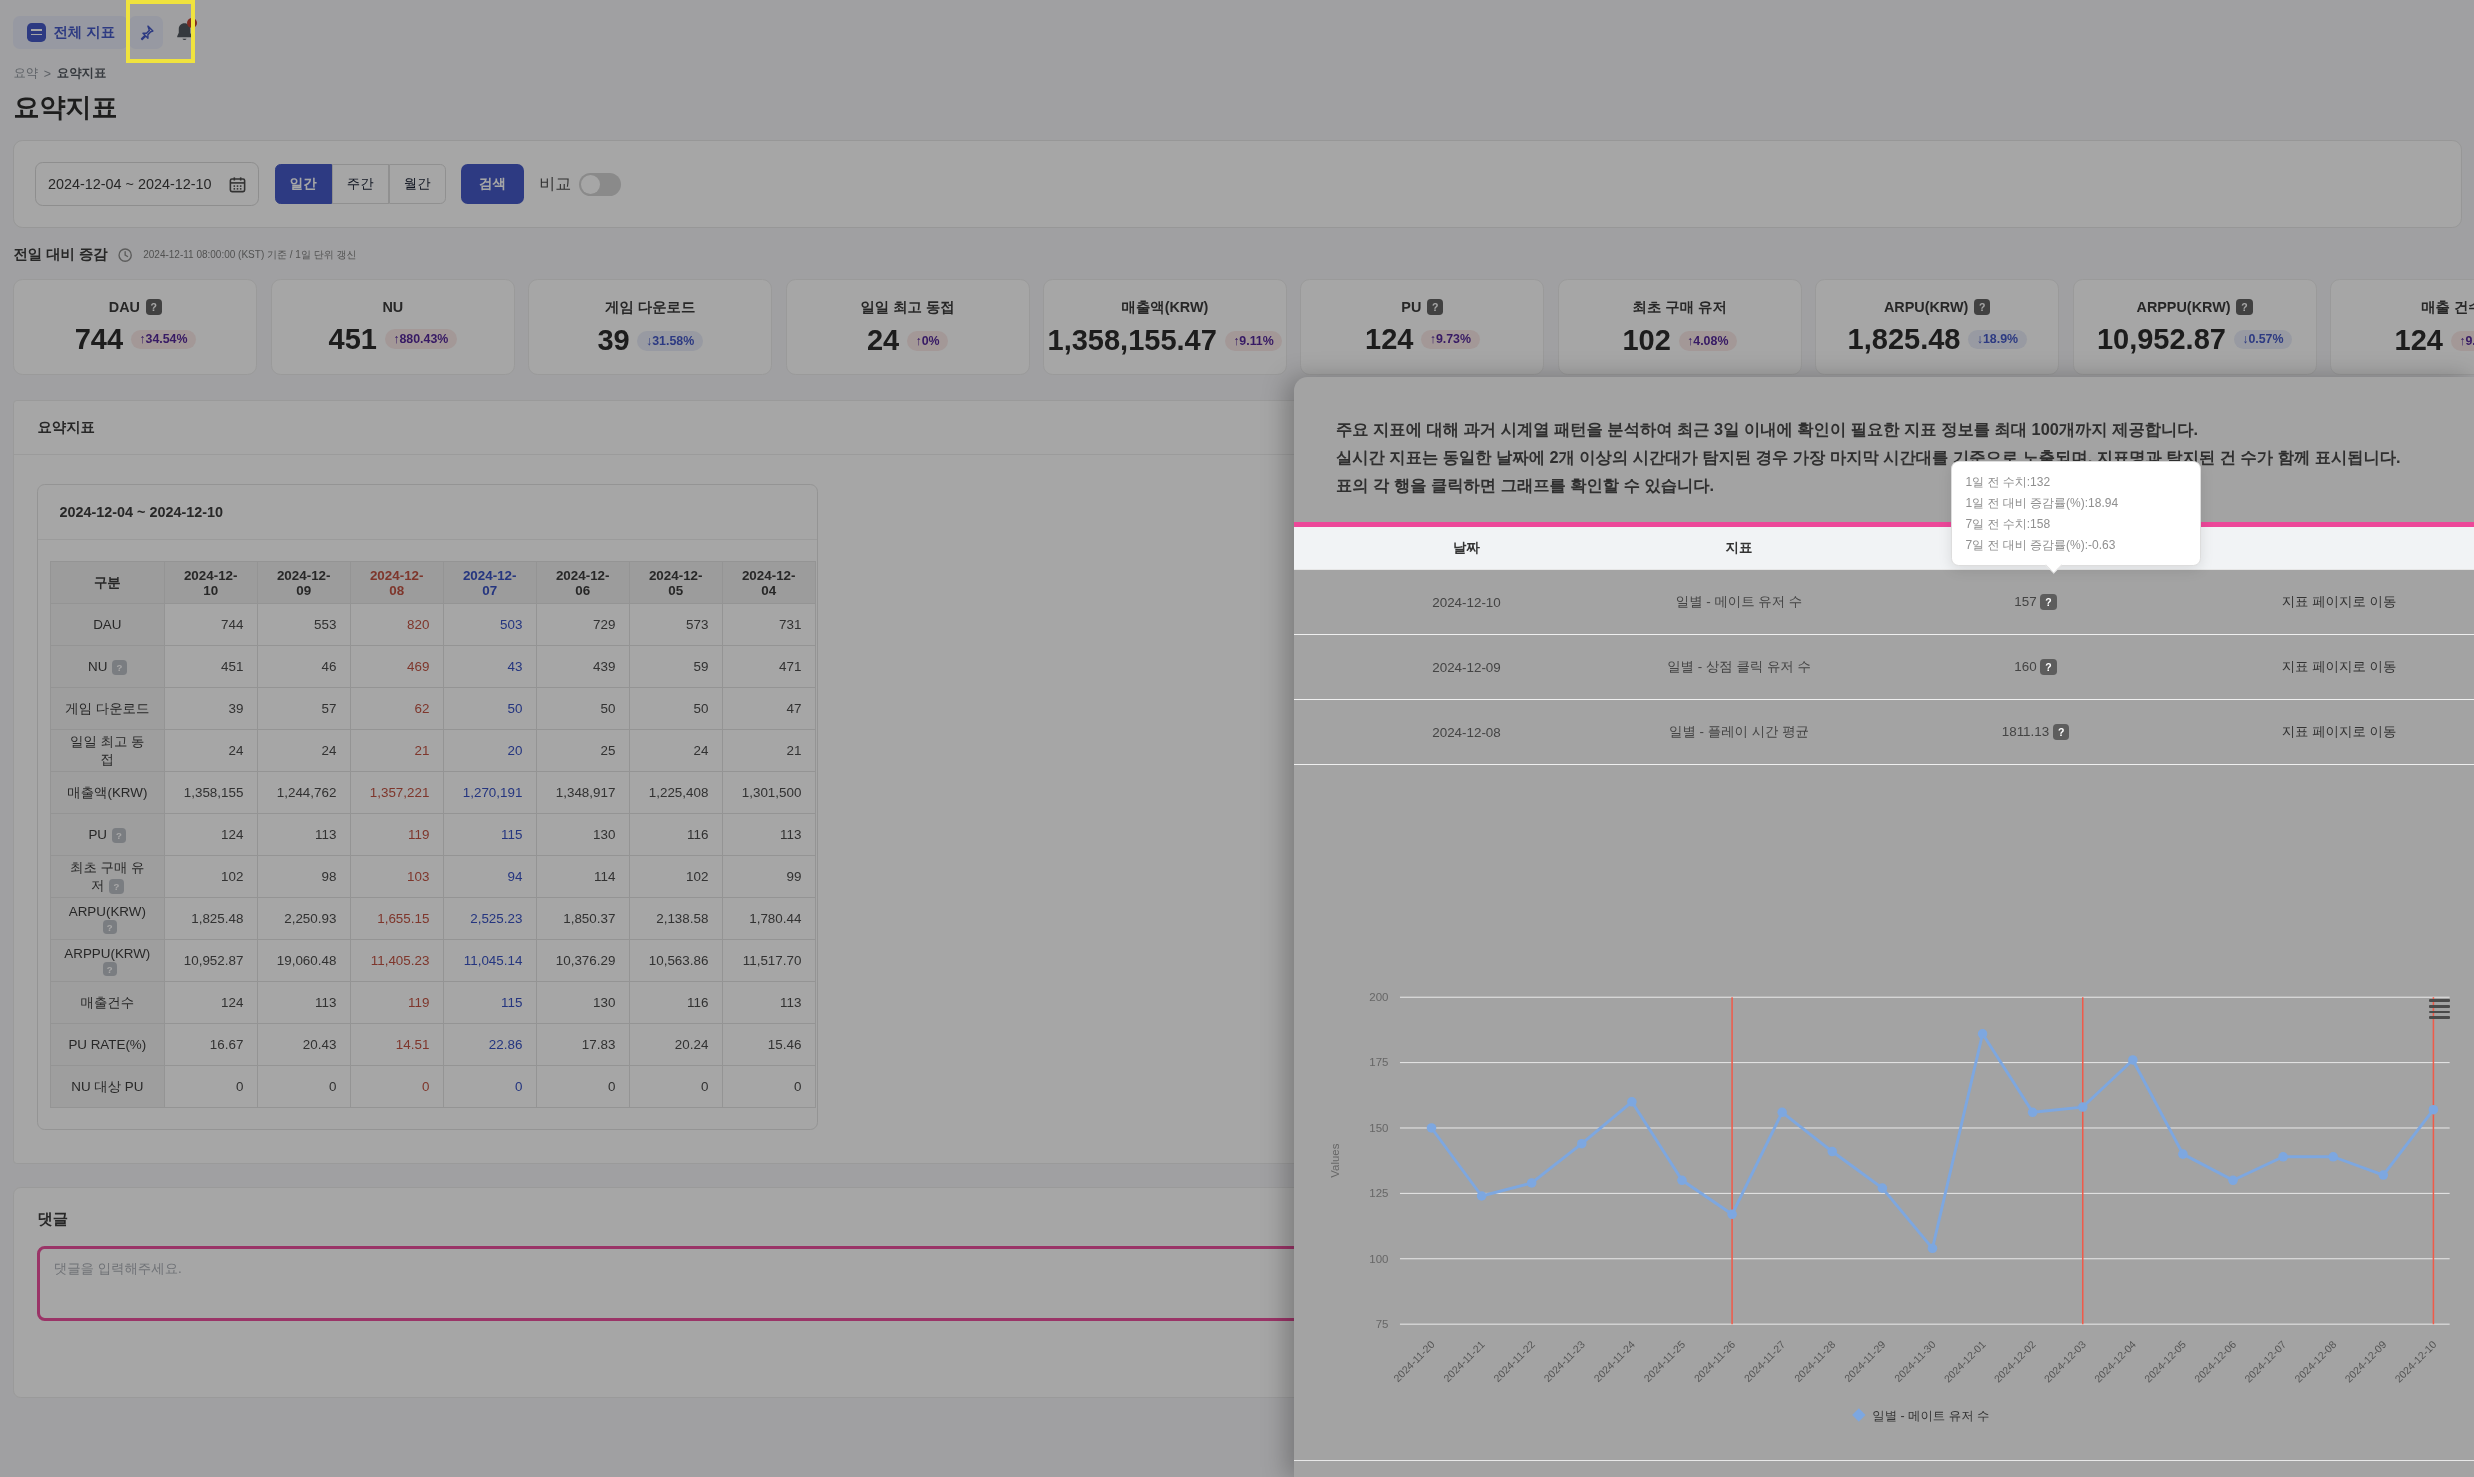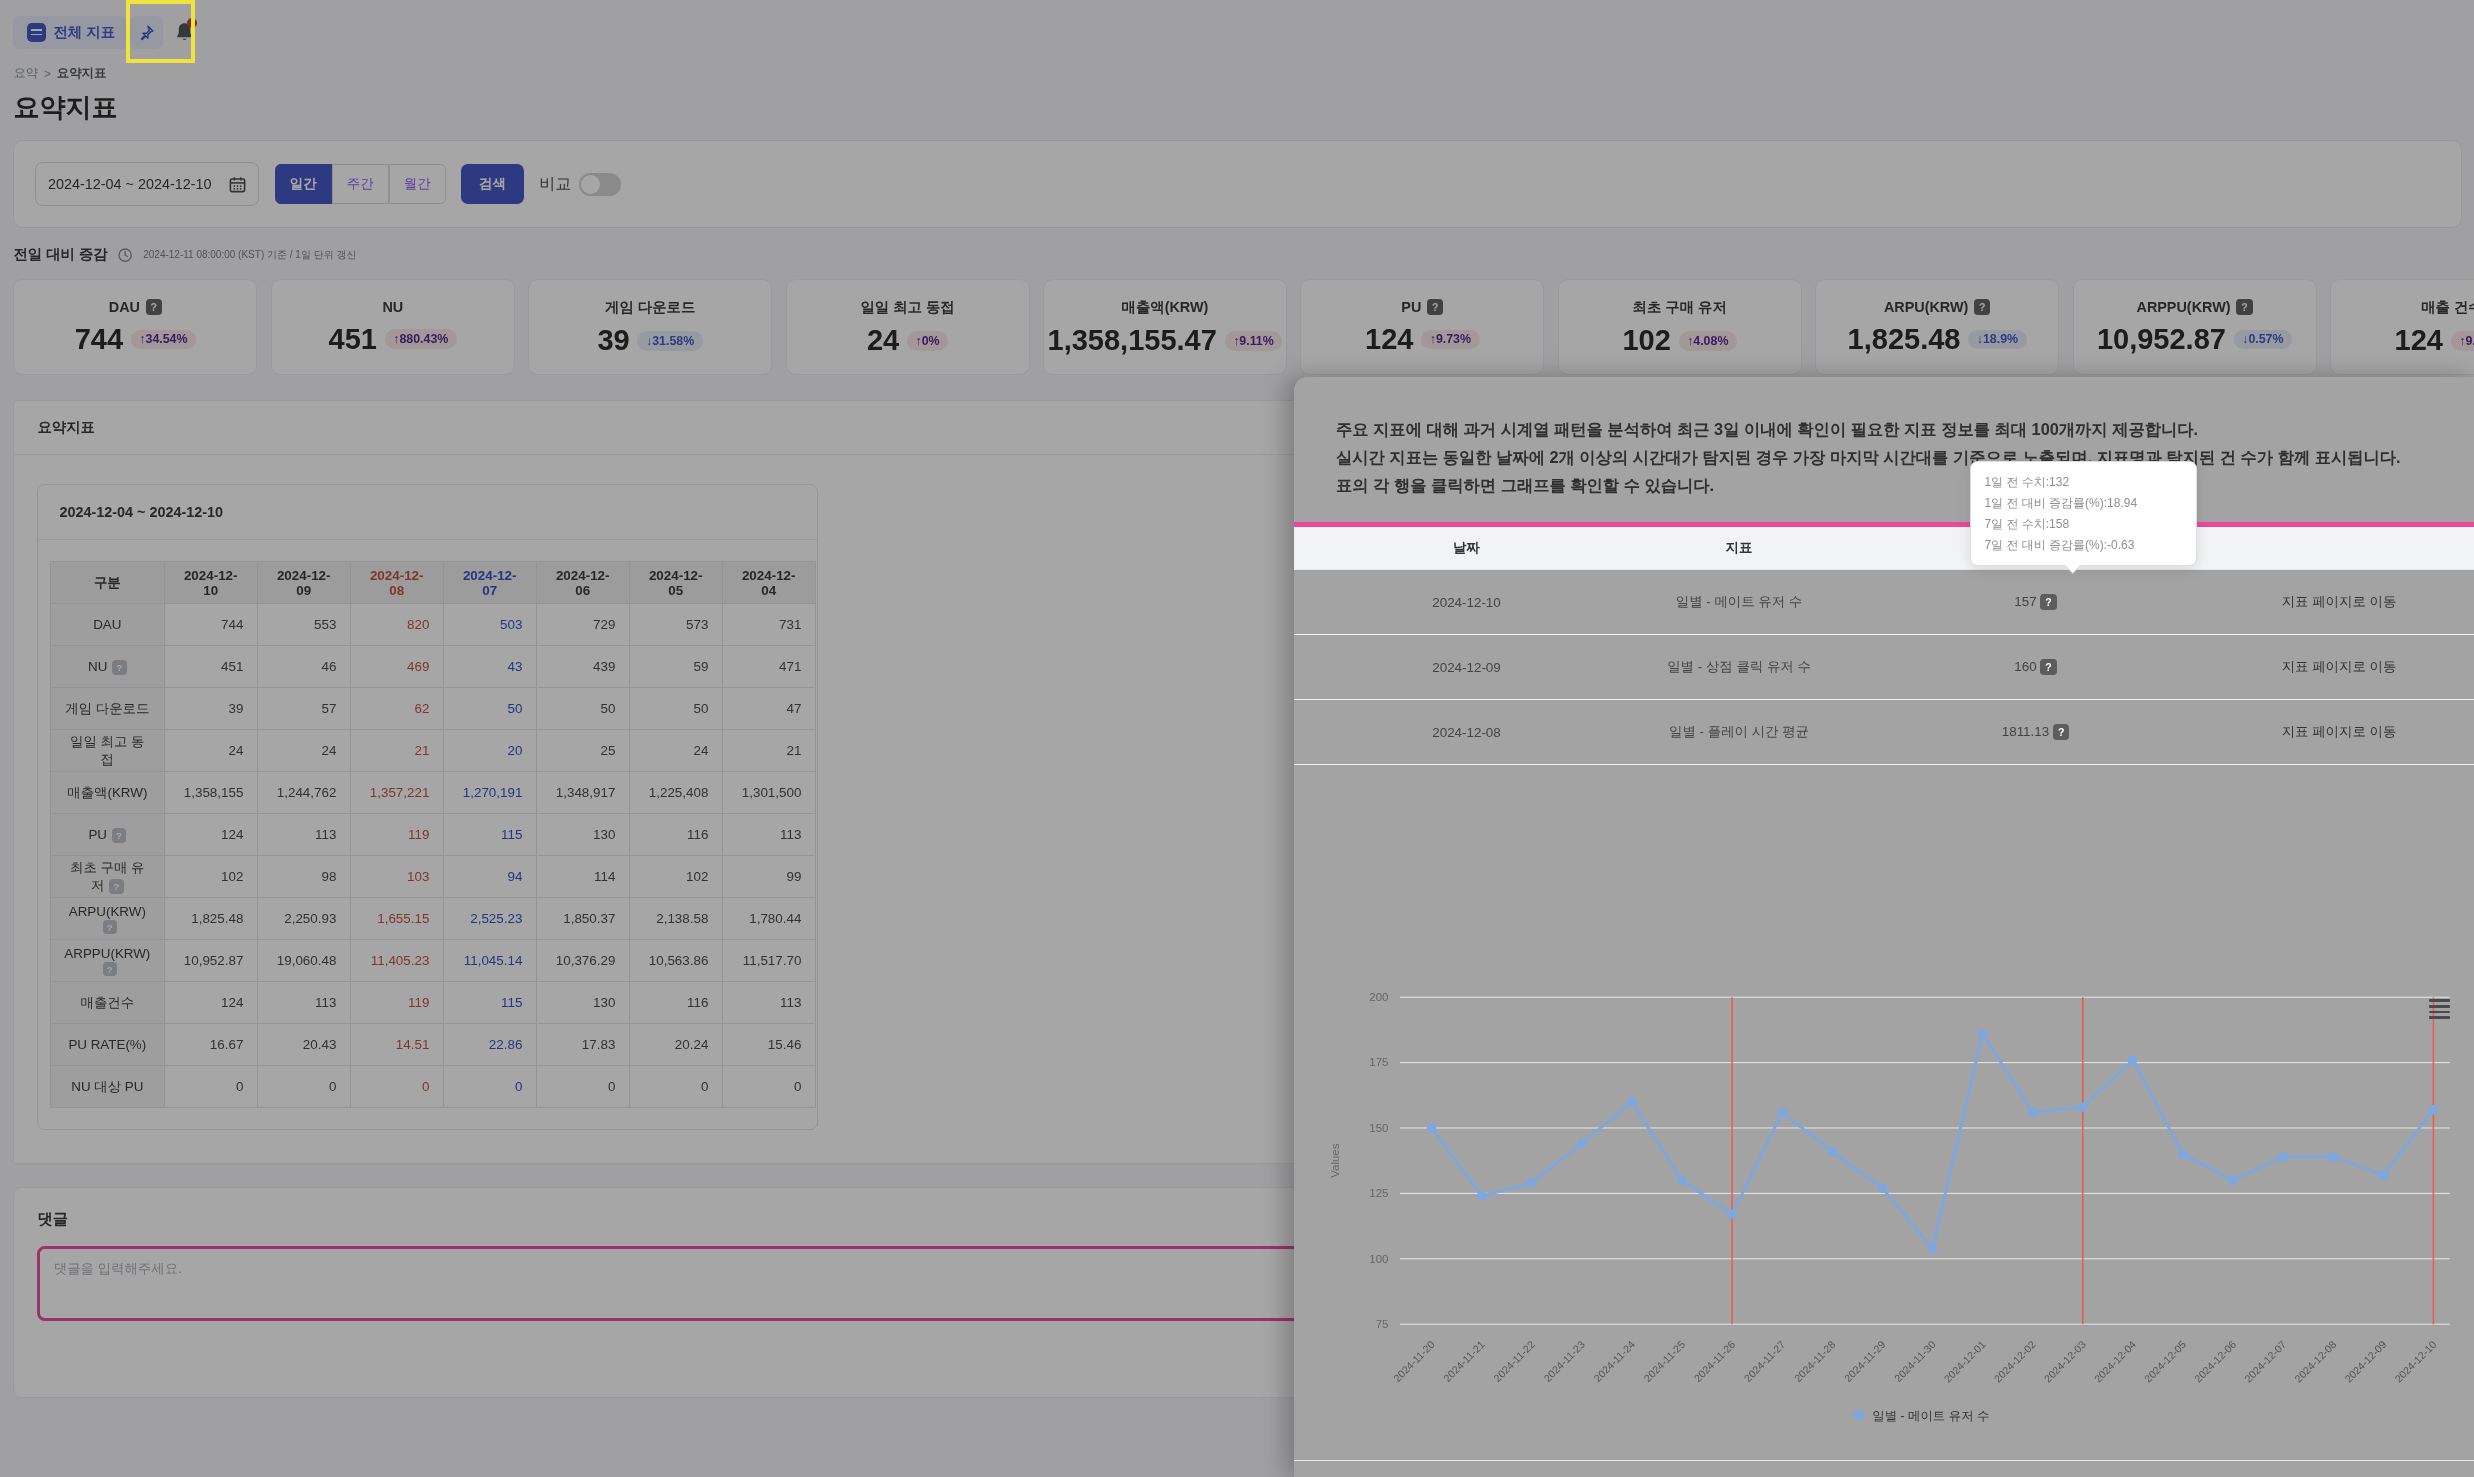--- a/index.html
+++ b/index.html
@@ -24,21 +24,21 @@
   .bell-dot { position:absolute; top:1.9px; right:3.8px; width:10.5px; height:10.5px; border-radius:50%; background:#c0392b; }
   .breadcrumb { margin-top:9.6px; font-size:12.4px; color:#8a8f98; display:flex; gap:5.7px; align-items:center;}
   .breadcrumb b { color:#4a4f57; }
   .page-title { margin-top:7.7px; font-size:26px; font-weight:bold; color:#222; }
 
   .filter-card { margin-top:15.3px; background:#fff; border:1px solid #e7e7e7; border-radius:9.6px;
     height:88px; display:flex; align-items:center; padding:0 21px; gap:15.3px; }
   .date-box { width:224px; height:44px; border:1px solid #d8d8d8; border-radius:7.7px; background:#fff;
     display:flex; align-items:center; justify-content:space-between; padding:0 11.5px; font-size:14.4px; color:#333; cursor:pointer;}
   .seg { display:flex; }
-  .seg button { width:57px; height:40px; background:#fff; border:1px solid #dcdcdc; font-size:13.4px; color:#8b5cf6; cursor:pointer; }
+  .seg button { width:57px; height:40px; background:#fff; border:1px solid #dcdcdc; font-size:13.4px; color:#0f172a; cursor:pointer; }
   .seg button:first-child { border-radius:5.7px 0 0 5.7px; }
   .seg button:last-child { border-radius:0 5.7px 5.7px 0; }
   .seg button.active { background:#3d52c5; border-color:#3d52c5; color:#fff; font-weight:bold; }
   .search-btn { width:63px; height:40px; background:#3d52c5; color:#fff; border:none; border-radius:6.7px; font-size:13.4px; font-weight:bold; cursor:pointer; }
   .compare { display:flex; align-items:center; gap:7.7px; font-size:16px; color:#444;justify-content:space-between; }
   .toggle { width:42px; height:23px; border-radius:11.5px; background:#d2d2d2; position:relative; cursor:pointer; }
   .toggle::after { content:""; position:absolute; top:1.9px; left:1.9px; width:19px; height:19px; border-radius:50%; background:#fff; }
 
   .meta-row { margin-top:17px; display:flex; align-items:center; gap:9.6px; }
   .meta-row .label { font-size:14.4px; font-weight:bold; color:#333; }
@@ -90,21 +90,21 @@
   .alert-head { display:grid; grid-template-columns:287px 258px 335px 1fr; height:48px; align-items:center;
     background:#f1f3f5; border-top:5px solid #ec4899; border-bottom:1px solid #e6e6e6; padding-left:29px;
     font-size:13.4px; font-weight:bold; color:#333; }
   .alert-head div { text-align:center; }
   .alert-row { display:grid; grid-template-columns:287px 258px 335px 1fr; height:65px; align-items:center;
     border-bottom:1px solid #efefef; padding-left:29px; font-size:13.4px; color:#444; cursor:pointer; }
   .alert-row div { text-align:center; }
   .alert-value { display:inline-flex; align-items:center; gap:3.8px; justify-content:center; }
   .goto-link { color:#333; cursor:pointer; }
 
-  .tooltip { position:absolute; left:676px; top:84px; width:227px; background:#fff; border:1px solid #ddd;
+  .tooltip { position:absolute; left:657px; top:84px; width:250px; background:#fff; border:1px solid #ddd;
     border-radius:7.7px; box-shadow:0 3.8px 13.4px rgba(0,0,0,0.10); padding:9.6px 13.4px; z-index:5; }
   .tooltip .tline { font-size:12px; color:#8f8f8f; line-height:21px; white-space:nowrap; }
   .tooltip .arrow { position:absolute; left:96px; bottom:-5.7px; width:11.5px; height:11.5px; background:#fff;
     border-right:1px solid #ddd; border-bottom:1px solid #ddd; transform:rotate(45deg); }
 
   .chart-wrap { position:absolute; left:29px; top:603px; width:1152px; height:478px; }
   .hamburger { position:absolute; left:1135px; top:622px; width:21px; display:flex; flex-direction:column; gap:2.9px; cursor:pointer;}
   .hamburger span { height:2.9px; background:#4a4a4a; border-radius:1px; }
   .panel-bottom-divider { position:absolute; left:0; right:0; top:1083px; height:1px; background:#e8e8e8; }
 

